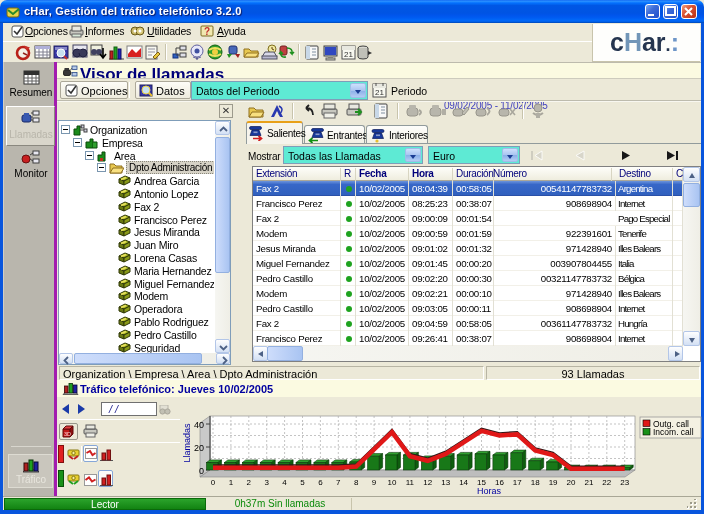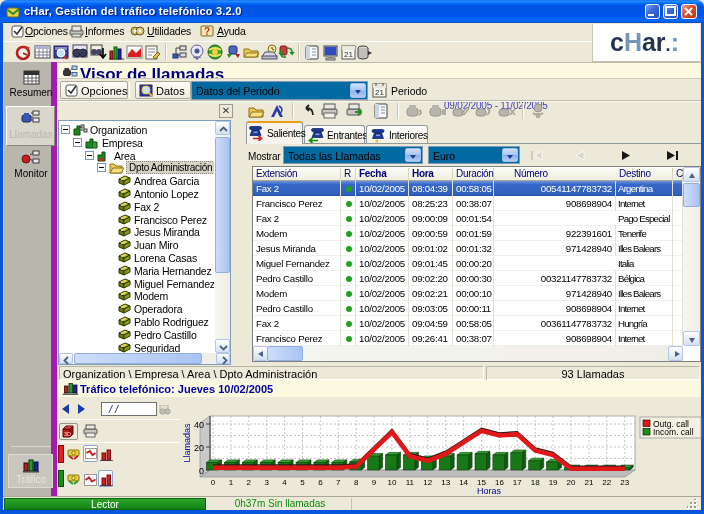--- a/index.html
+++ b/index.html
@@ -23,33 +23,33 @@
 .mtext { position:absolute; top:2px; font-size:10.5px; letter-spacing:-0.2px; }
 .mtext u { text-decoration:underline; }
 #toolbar { left:3px; top:41px; width:698px; height:21px; background:#ECE9D8; border-top:1px solid #FFFFFF; }
 .ticon { top:2px; }
 .tsep { top:2px; width:2px; height:16px; border-left:1px solid #C8C4AC; border-right:1px solid #FFF; }
 #logobox { left:592px; top:24px; width:108px; height:38px; background:#FEFEFC; border-left:1px solid #C8C4AC; border-bottom:1px solid #C8C4AC; }
 #logo { left:17px; top:4px; font-size:25px; font-weight:bold; letter-spacing:0px; color:#25354F; }
 #logo .h { color:#7296B8; }
 #logo .c2 { color:#6E96C8; }
 
-#sidebar { left:3px; top:62px; width:54px; height:434px; background:#B9B6AD; border-left:1px solid #D0CEC6; border-right:6px solid #a21caf; }
+#sidebar { left:3px; top:62px; width:54px; height:434px; background:#B9B6AD; border-left:1px solid #D0CEC6; border-right:3px solid #a21caf; }
 .sbtxt { width:54px; text-align:center; font-size:10px; color:#000; }
 #btnLlam { left:2px; top:44px; width:49px; height:40px; background:#D9D6CB; border:1px solid #FFF; border-right-color:#8A887F; border-bottom-color:#8A887F; }
 #btnTraf { left:4px; top:392px; width:45px; height:34px; background:#C9C6BD; border:1px solid #DDDBD2; }
 #sidesep { left:7px; top:384px; width:40px; height:1px; background:#D8D6CE; }
 
 #vheader { left:57px; top:62px; width:644px; height:16px; background:#FBFAE1; border-top:1px solid #BDBBAD; }
 #vtitle { left:23px; top:2px; font-weight:bold; color:#00007A; font-size:17px; }
 #optrow { left:57px; top:78px; width:644px; height:23px; background:#ECE9D8; border-top:1px solid #CDCBBD; border-bottom:1px solid #BDBBAD; }
 .flatbtn { top:2px; height:18px; border:1px solid #ACA899; border-radius:2px; background:linear-gradient(180deg,#FDFCF7,#EEEBDD); color:#000; }
 .fbt { position:absolute; top:3px; font-size:11px; }
 #combo1 { left:134px; top:2px; width:177px; height:19px; }
-.combo { background:#0369a1; border:1px solid #7F9DB9; }
+.combo { background:#5eead4; border:1px solid #7F9DB9; }
 .combotext { position:absolute; left:4px; top:3px; font-size:10.5px; color:#000; }
 .cbtn { position:absolute; right:1px; top:1px; bottom:1px; width:16px;
  background:linear-gradient(180deg,#CDE0FC,#A9C4F0 50%,#88AEE8 50%,#B4CDF4); border:1px solid #9EBEE8; border-radius:2px; }
 .cbtn:after { content:""; position:absolute; left:4px; top:6px; border:3px solid transparent; border-top:4px solid #1A3D94; }
 #periodo { left:334px; top:6px; font-size:10.5px; }
 #fechas { left:387px; top:21px; font-size:10px; letter-spacing:-0.2px; color:#4343BF; }
 
 #treeX { left:219px; top:104px; width:14px; height:14px; border:1px solid #9C9A8C; background:#ECE9D8; text-align:center; line-height:12px; font-size:10px; color:#333; }
 #treebox { left:58px; top:120px; width:173px; height:245px; background:#fff; border:1px solid #7F9DB9; }
 .trow { position:absolute; height:13px; font-size:10.5px; letter-spacing:-0.2px; color:#000; white-space:nowrap; }
@@ -627,21 +627,21 @@
         </svg>
    </div>
  </div>
  <div class="abs" id="tblwrap">
  <div class="abs" id="thead">
    <div class="th" style="left:0px;width:88px;">Extensión</div>
    <div class="th" style="left:88px;width:15px;">R</div>
    <div class="th" style="left:103px;width:53px;font-weight:bold;">Fecha</div>
    <div class="th" style="left:156px;width:44px;font-weight:bold;">Hora</div>
    <div class="th" style="left:200px;width:41px;">Duración</div>
-   <div class="th" style="left:258px;width:122px;">Número</div>
+   <div class="th" style="left:237px;width:122px;">Número</div>
    <div class="th" style="left:363px;width:57px;">Destino</div>
    <div class="th" style="left:420px;width:10px;">Co</div>
  </div>
  <div class="row rowsel" style="top:14px">
    <div class="td" style="left:0;width:88px">Fax 2</div>
    <div class="td" style="left:88px;width:15px">
           <span class="dot"></span>
         </div>
    <div class="td" style="left:103px;width:53px">10/02/2005</div>
    <div class="td" style="left:156px;width:44px">08:04:39</div>
@@ -698,20 +698,21 @@
    <div class="td" style="left:420px;width:10px"></div>
  </div>
  <div class="row" style="top:89px">
    <div class="td" style="left:0;width:88px">Miguel Fernandez</div>
    <div class="td" style="left:88px;width:15px">
           <span class="dot"></span>
         </div>
    <div class="td" style="left:103px;width:53px">10/02/2005</div>
    <div class="td" style="left:156px;width:44px">09:01:45</div>
    <div class="td" style="left:200px;width:41px">00:00:20</div>
+   <div class="td num" style="left:241px;width:122px">003907804455</div>
    <div class="td dst" style="left:363px;width:57px">Italia</div>
    <div class="td" style="left:420px;width:10px"></div>
  </div>
  <div class="row" style="top:104px">
    <div class="td" style="left:0;width:88px">Pedro Castillo</div>
    <div class="td" style="left:88px;width:15px">
           <span class="dot"></span>
         </div>
    <div class="td" style="left:103px;width:53px">10/02/2005</div>
    <div class="td" style="left:156px;width:44px">09:02:20</div>

